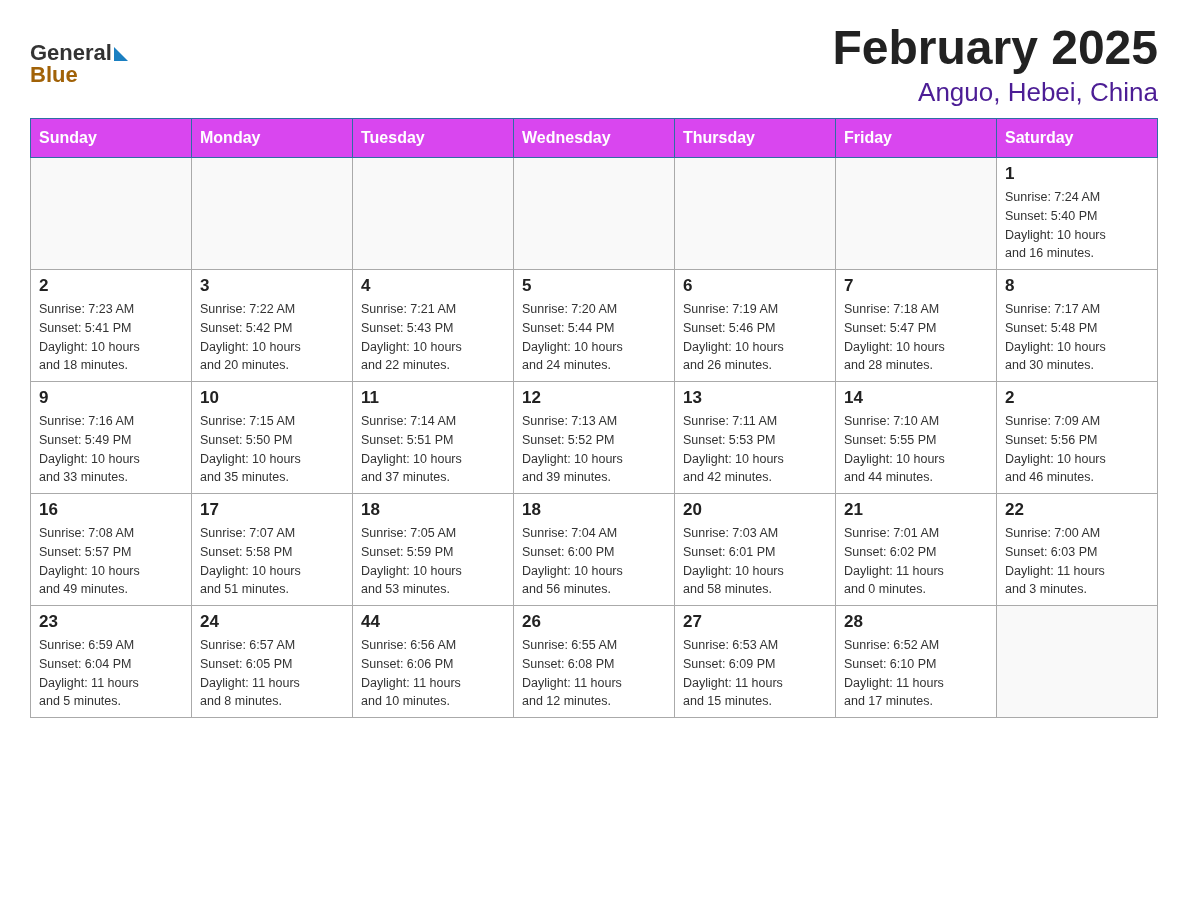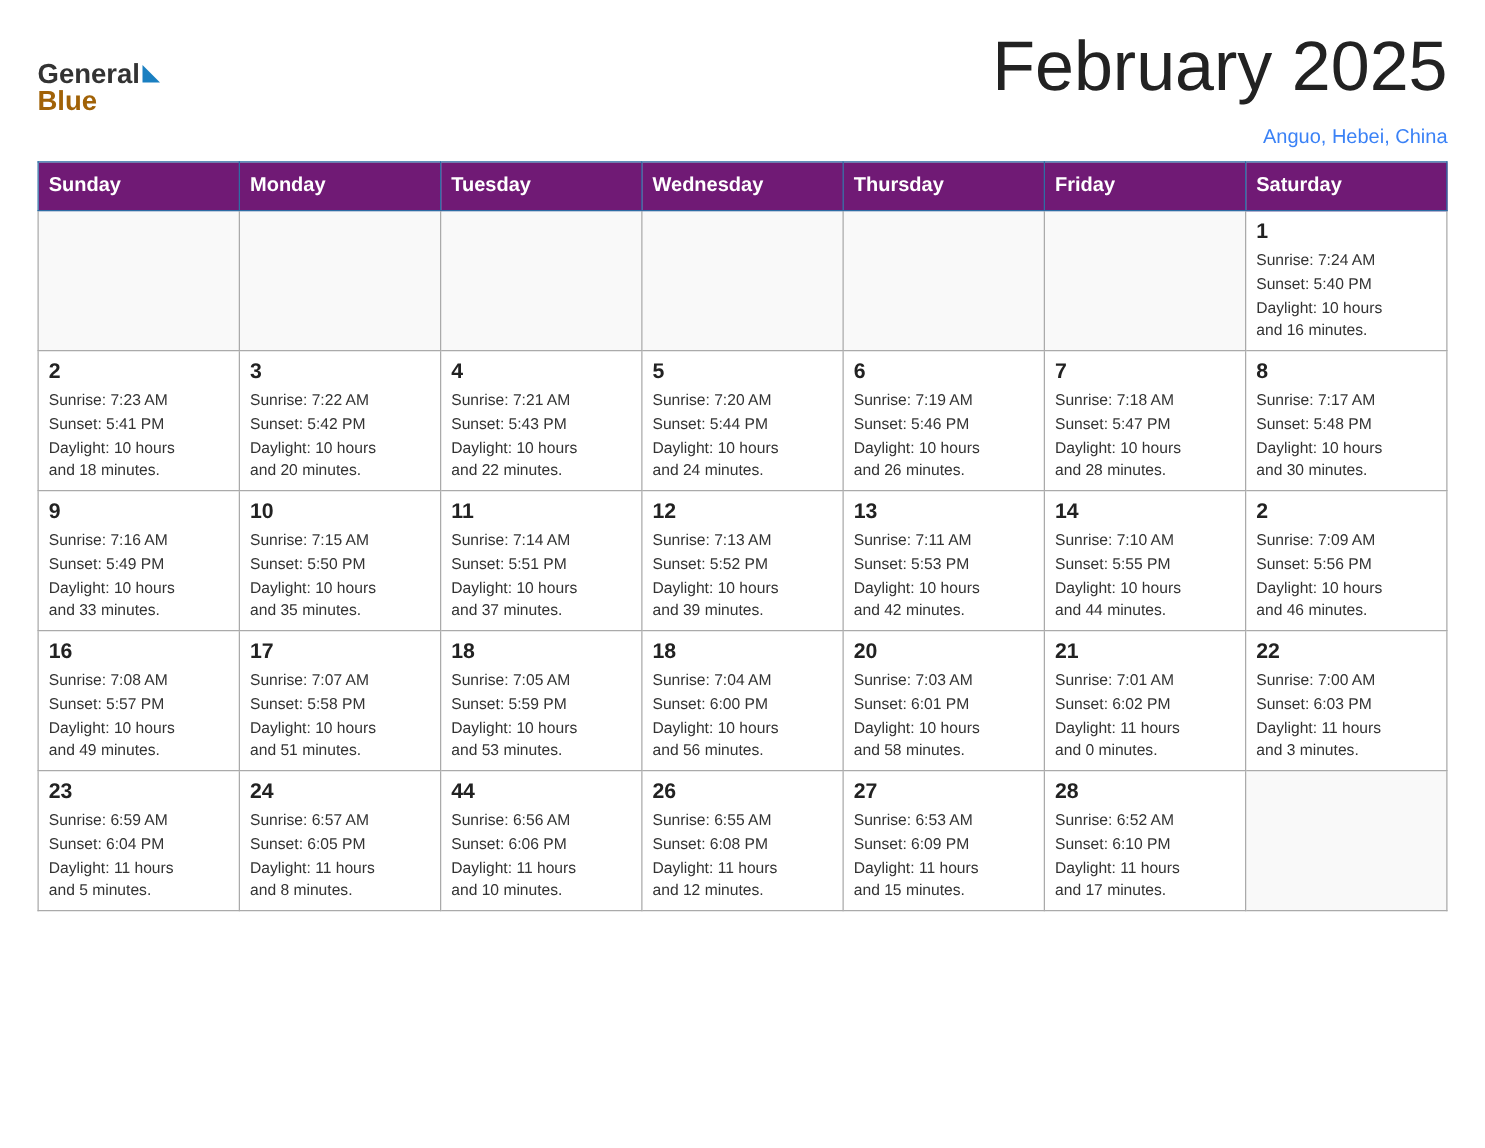--- a/index.html
+++ b/index.html
@@ -42,36 +42,36 @@
       font-size: 22px;
       font-weight: bold;
       color: #a16207;
       display: block;
       margin-top: -4px;
     }
     .title-area {
       text-align: right;
     }
     .calendar-title {
-      font-size: 56px;
-      font-weight: normal;
+      font-size: 48px;
+      font-weight: bold;
       color: #222;
     }
     .calendar-subtitle {
-      font-size: 16px;
-      color: #3b82f6;
-      margin-top: 16px;
+      font-size: 26px;
+      color: #4c1d95;
+      margin-top: 2px;
     }
     .calendar {
       width: 100%;
       border-collapse: collapse;
       margin-top: 10px;
     }
     .calendar thead tr th {
-      background-color: #701a75;
+      background-color: #d946ef;
       color: #fff;
       font-size: 16px;
       font-weight: bold;
       padding: 10px 8px;
       text-align: left;
       border: 1px solid #2e6da4;
     }
     .calendar tbody tr td {
       vertical-align: top;
       border: 1px solid #aaa;

